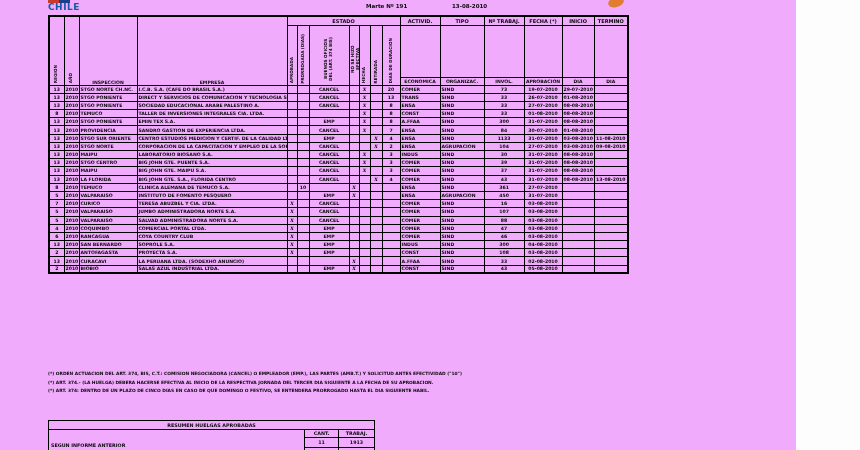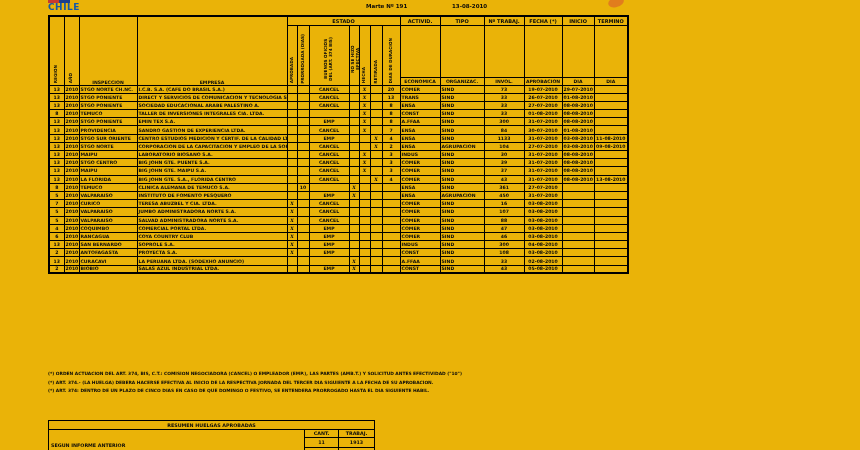--- a/index.html
+++ b/index.html
@@ -1,18 +1,18 @@
 <!DOCTYPE html>
 <html><head>
 <meta charset="utf-8">
 <style>
   * { margin:0; padding:0; box-sizing:border-box; }
   html,body { width:860px; height:450px; background:#fdfdfd; overflow:hidden;
               font-family:"DejaVu Sans", sans-serif; color:#0a0a0a; }
-  #page { position:relative; width:860px; height:450px; background:#eab308; }
+  #page { position:relative; width:796px; height:450px; background:#f0abfc; }
 
   
   #gov-logo { position:absolute; left:48px; top:0; width:46px; }
   #flag-stripe { width:22px; height:3px; display:flex; }
   #flag-stripe .red { width:11px; height:3px; background:#c93a2e; }
   #flag-stripe .blue { width:11px; height:3px; background:#1b3f8f; }
   #logo-text { font-size:9px; font-weight:bold; letter-spacing:0.5px; color:#1558a7; line-height:9px; }
   #report-label { position:absolute; left:366px; top:3px; font-size:5.5px; font-weight:bold; }
   #report-date  { position:absolute; left:452px; top:3px; font-size:5.5px; font-weight:bold; }
   #dt-logo { position:absolute; left:608px; top:-3px; width:16px; height:10px;

